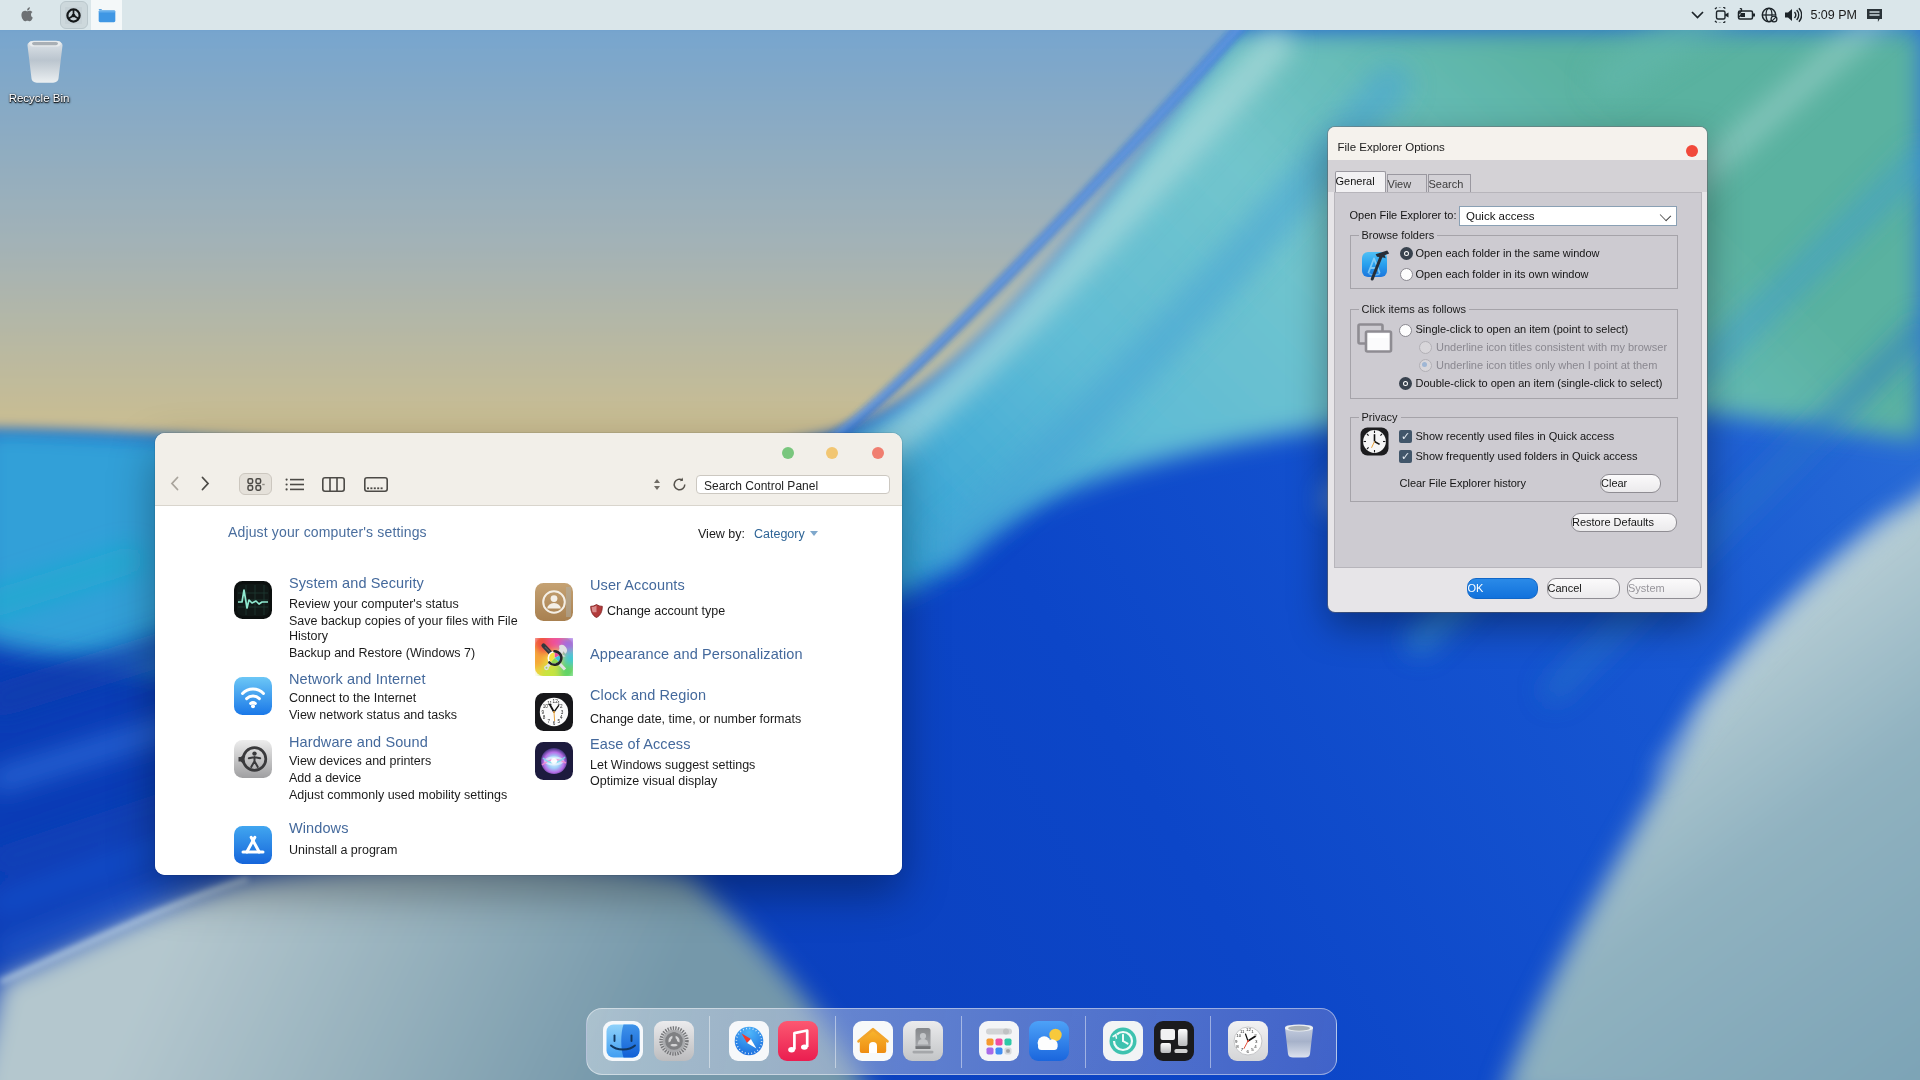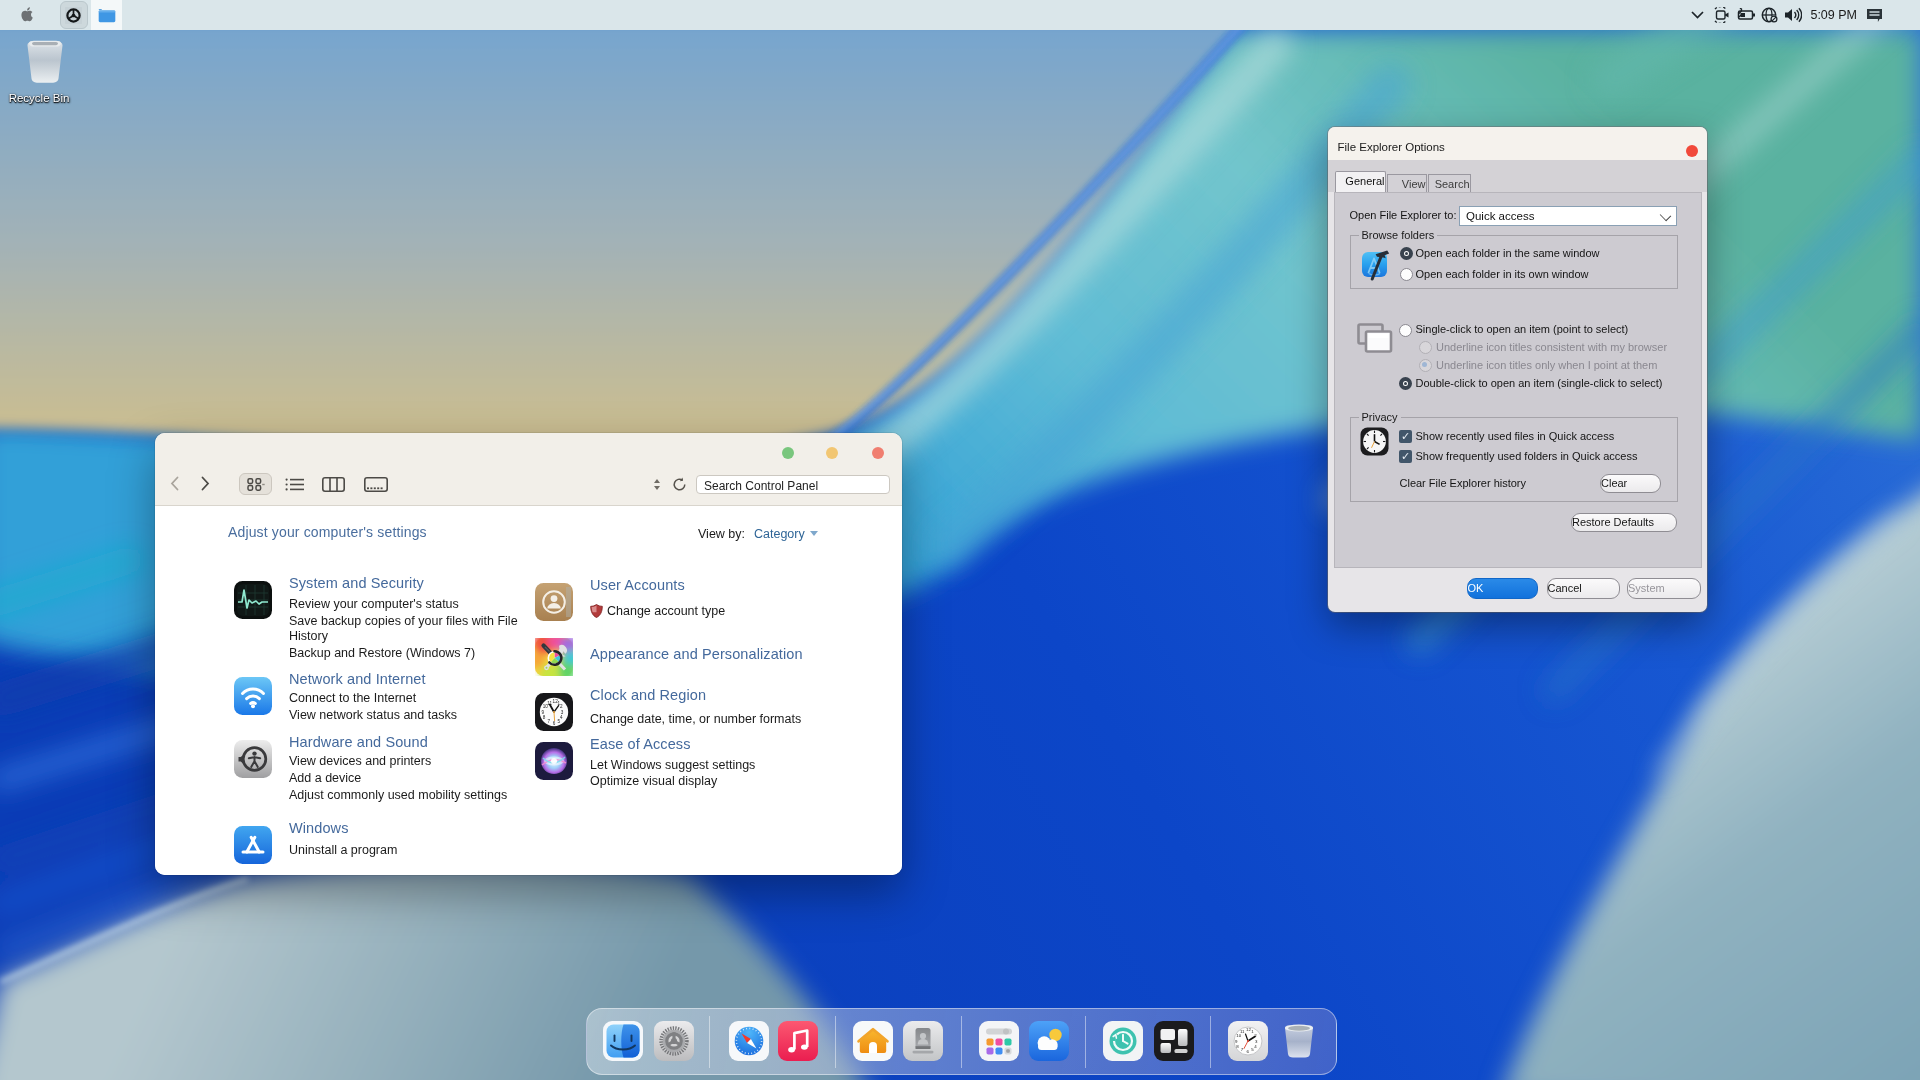--- a/index.html
+++ b/index.html
@@ -23,21 +23,21 @@
 .viewby .car{display:inline-block;margin-left:5px;width:0;height:0;border-left:4.5px solid transparent;border-right:4.5px solid transparent;border-top:5px solid #7fa8cc;vertical-align:2px;}
 .item{position:absolute;}
 .item .ico{position:absolute;left:0;top:0;width:38px;height:38px;}
 .item h3{position:absolute;left:55px;top:-6px;margin:0;font-weight:normal;font-size:14.5px;color:#44699c;white-space:nowrap;letter-spacing:.1px;}
 .item .l{position:absolute;left:55px;font-size:12.5px;color:#1b1b1b;white-space:nowrap;}
 
 #dlg{position:absolute;left:1328px;top:127px;width:379px;height:485px;background:#e7e5e8;border-radius:7px;box-shadow:0 14px 38px rgba(0,0,0,.38),0 0 0 1px rgba(120,120,125,.55);z-index:20;font-size:11px;color:#151515;}
 #dlg .titlebar{position:absolute;left:0;top:0;right:0;height:33px;background:#f5f2ed;border-radius:7px 7px 0 0;}
 #dlg .title{position:absolute;left:9.5px;top:14px;font-size:11.5px;color:#1a1a1a;}
 #dlg .reddot{position:absolute;left:357.5px;top:17.5px;width:12px;height:12px;border-radius:50%;background:#f1493a;}
-.tab{position:absolute;top:46.5px;height:18.5px;box-sizing:border-box;border:1px solid #9a98a0;border-bottom:none;background:#d3d1d6;text-align:right;font-size:11px;color:#3c3c3c;padding-top:3px;}
+.tab{position:absolute;top:46.5px;height:18.5px;box-sizing:border-box;border:1px solid #9a98a0;border-bottom:none;background:#d3d1d6;text-align:left;font-size:11px;color:#3c3c3c;padding-top:3px;}
 .tab.on{top:43.5px;height:21.5px;background:#f2f1f3;color:#111;z-index:3;border-radius:2px 2px 0 0;}
 #page{position:absolute;left:6px;top:64.5px;width:367.5px;height:376.5px;background:#cdcbd1;border:1px solid #b7b5bb;box-sizing:border-box;}
 .grp{position:absolute;left:21.5px;width:328px;border:1px solid #a5a3a9;box-sizing:border-box;}
 .grp .cap{position:absolute;left:8px;top:-7px;background:#cdcbd1;padding:0 3px;font-size:11px;color:#1a1a1a;}
 .radio{position:absolute;width:13px;height:13px;border-radius:50%;box-sizing:border-box;background:#fdfdfd;border:1px solid #8a8890;}
 .radio.sel{border:4px solid #38424e;}
 .radio.sel::after{content:"";position:absolute;left:1px;top:1px;width:3px;height:3px;border-radius:50%;background:#38424e;}
 .radio.dis{background:#d8d6da;border-color:#b2b0b6;}
 .radio.dissel::after{content:"";position:absolute;left:2px;top:2px;width:5px;height:5px;border-radius:50%;background:#9fb6d4;}
 .check{position:absolute;width:13px;height:13px;border-radius:2px;background:#41566a;color:#e8eef4;font-size:11px;line-height:13px;text-align:center;}
@@ -474,20 +474,23 @@
     <path d="M13,9.5 L7.5,23.5 M13,9.5 L18.5,23.5 M9.5,19 H17" stroke="#8fd2f6" stroke-width="1.8" fill="none" stroke-linecap="round" opacity=".85"></path>
     <path d="M8,24.5 C10,26.5 17,26.5 19,24.5" stroke="#8fd2f6" stroke-width="1.5" fill="none" opacity=".6"></path>
     <line x1="20.7" y1="6" x2="11.2" y2="30" stroke="#272e37" stroke-width="3" stroke-linecap="round"></line>
     <path d="M14.6,5.2 L26.2,1.4 L28.2,4.4 L23.6,6.2 L24.8,9.2 L22.2,8.4 L16,7.8 Z" fill="#272e37"></path>
   </svg>
   <span class="radio sel" style="left:72px;top:119.5px"></span>
   <div class="dtx" style="left:87.5px;top:120px">Open each folder in the same window</div>
   <span class="radio" style="left:72px;top:140.5px"></span>
   <div class="dtx" style="left:87.5px;top:141px">Open each folder in its own window</div>
 
+  <div class="grp" style="top:182px;height:90px">
+        <span class="cap">Click items as follows</span>
+      </div>
   <svg class="abs" style="left:29px;top:196px" width="36" height="31" viewBox="0 0 36 31">
     <rect x="1.5" y="1.5" width="24" height="19" rx="1.5" fill="#cdcbd1" stroke="#8e8c92" stroke-width="2.6"></rect>
     <rect x="9" y="8.5" width="25" height="20" rx="1.5" fill="#fbfbfc" stroke="#8e8c92" stroke-width="2.6"></rect>
     <rect x="11.5" y="11" width="20" height="4" fill="#fff"></rect>
   </svg>
   <span class="radio" style="left:71px;top:196.5px"></span>
   <div class="dtx" style="left:87.5px;top:196px">Single-click to open an item (point to select)</div>
   <span class="radio dis" style="left:91px;top:213.5px"></span>
   <div class="dtx g" style="left:108px;top:214px">Underline icon titles consistent with my browser</div>
   <span class="radio dis dissel" style="left:91px;top:231.5px"></span>

